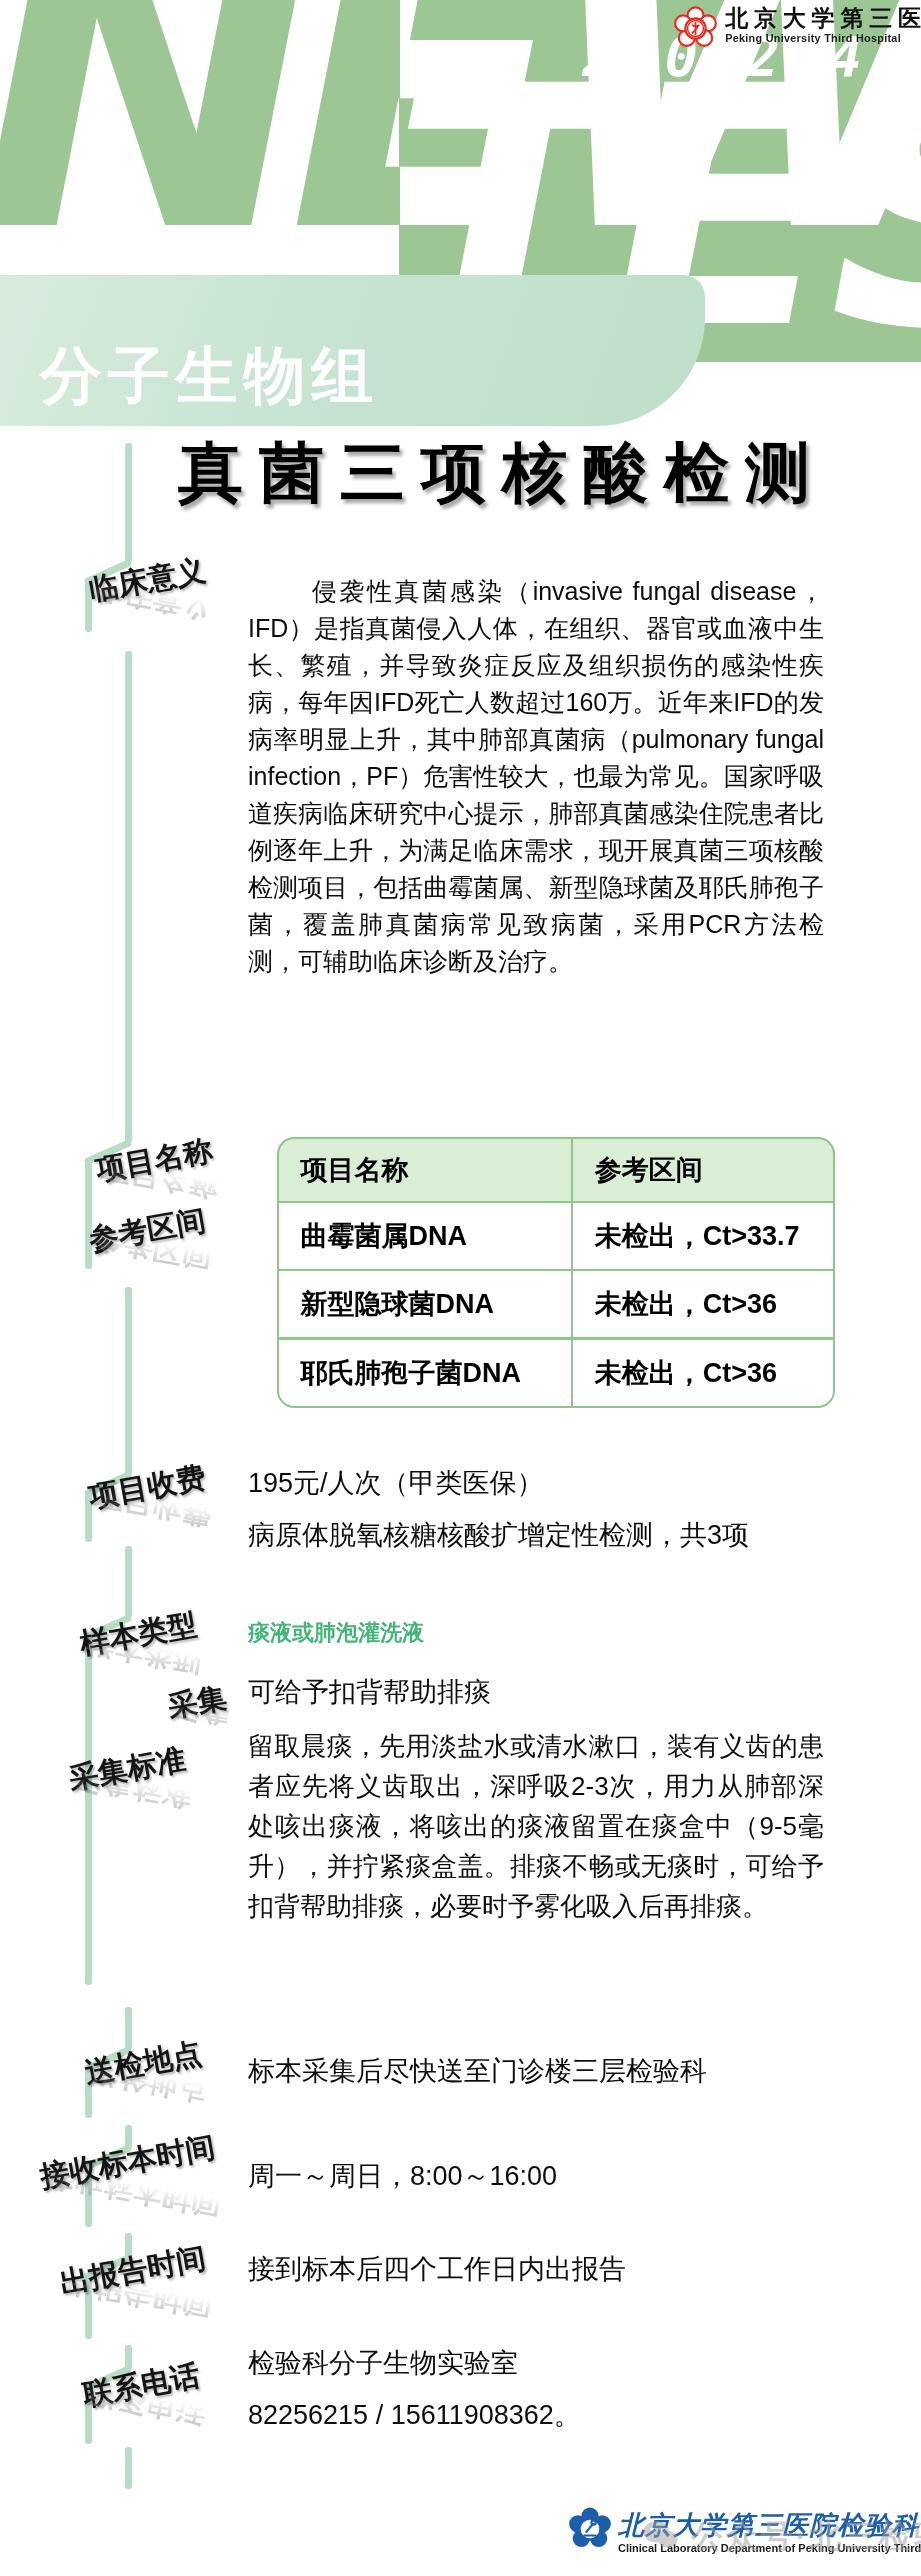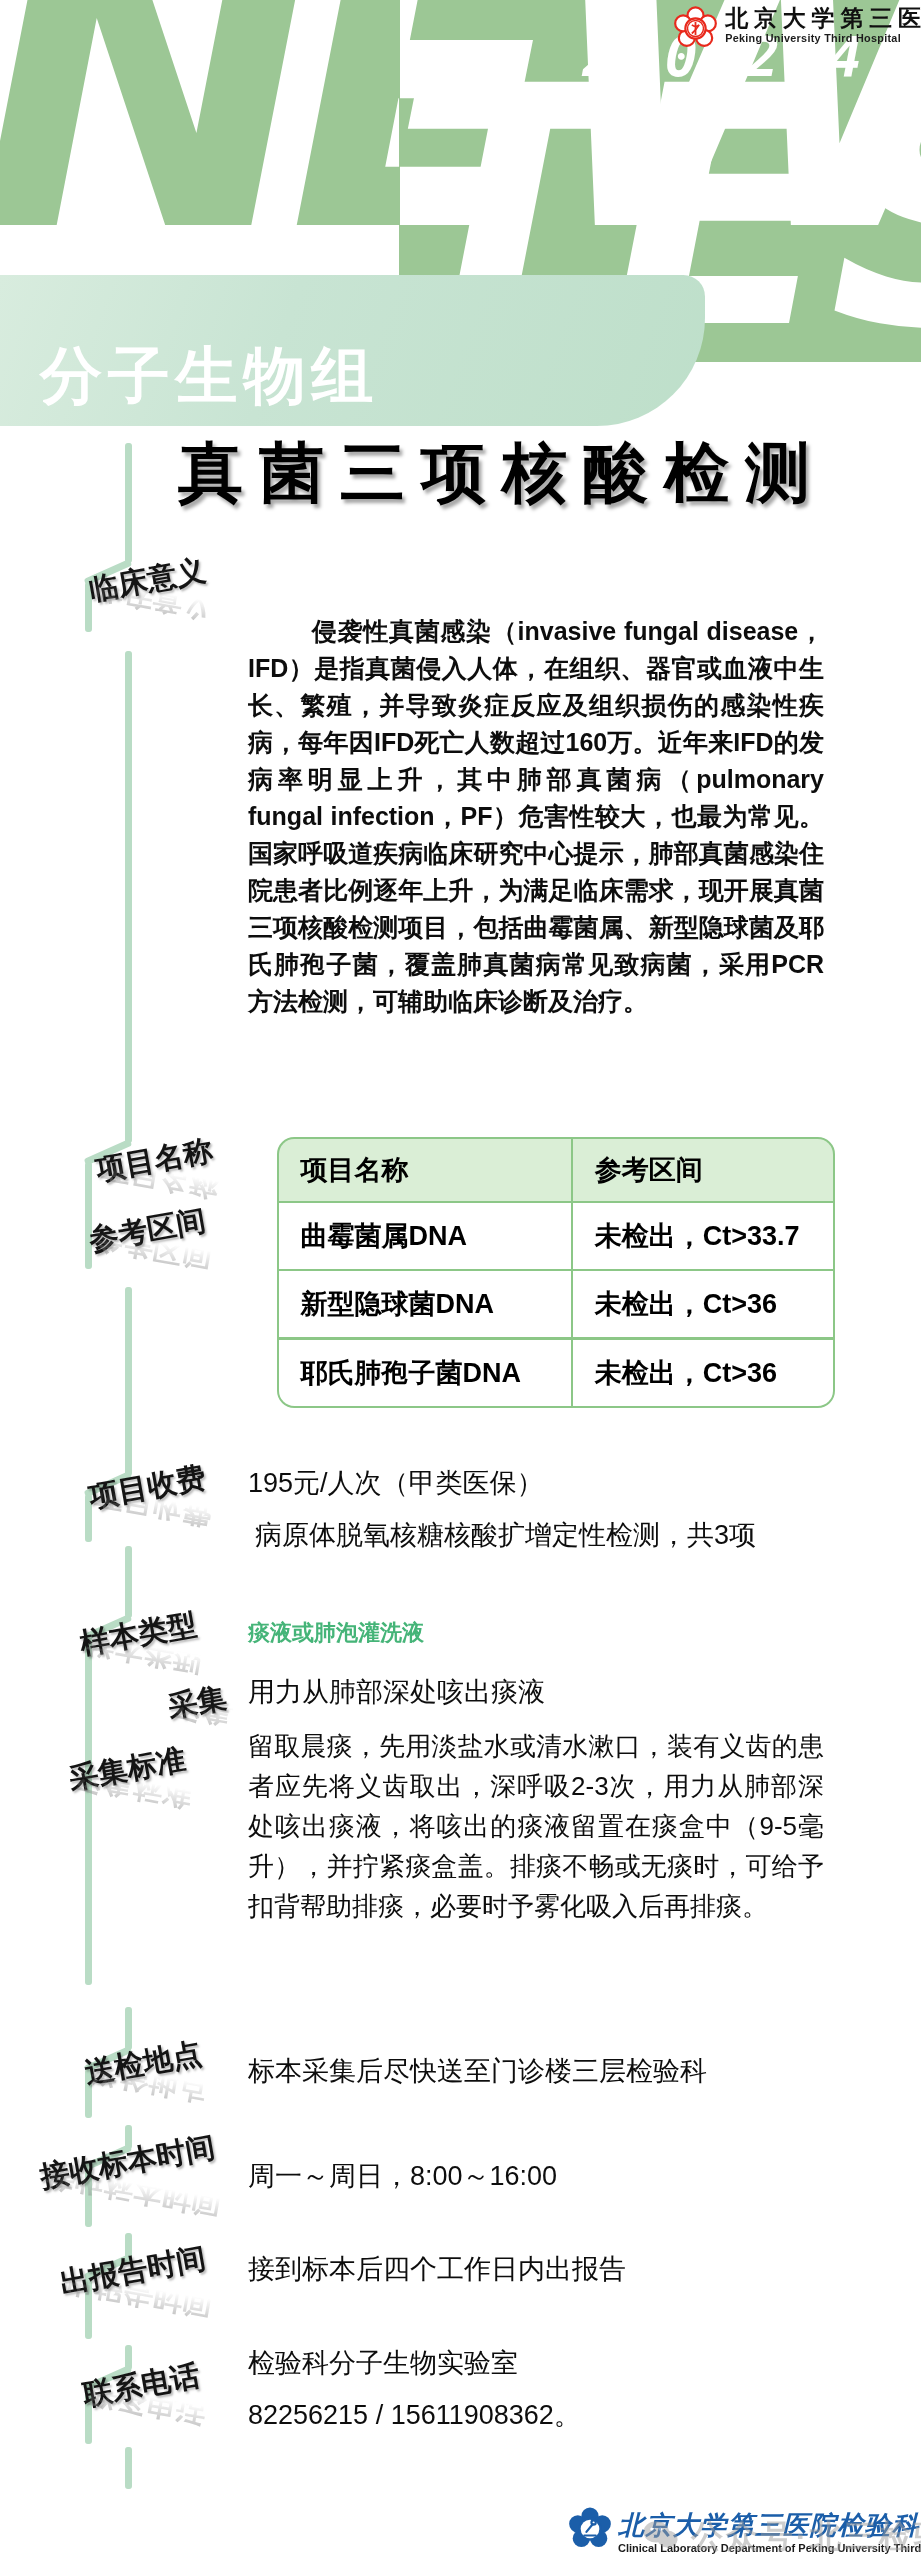--- a/index.html
+++ b/index.html
@@ -179,38 +179,38 @@
 <div class="lab" style="left:63px;top:2267px;">
   <div class="t">出报告时间</div>
   <div class="r">出报告时间</div>
 </div>
 
 <div class="lab" style="left:86px;top:2379px;">
   <div class="t">联系电话</div>
   <div class="r">联系电话</div>
 </div>
 
-<div class="para indent" style="top:613px;font-weight:bold;">侵袭性真菌感染（invasive fungal disease，IFD）是指真菌侵入人体，在组织、器官或血液中生长、繁殖，并导致炎症反应及组织损伤的感染性疾病，每年因IFD死亡人数超过160万。近年来IFD的发病率明显上升，其中肺部真菌病（pulmonary fungal infection，PF）危害性较大，也最为常见。国家呼吸道疾病临床研究中心提示，肺部真菌感染住院患者比例逐年上升，为满足临床需求，现开展真菌三项核酸检测项目，包括曲霉菌属、新型隐球菌及耶氏肺孢子菌，覆盖肺真菌病常见致病菌，采用PCR方法检测，可辅助临床诊断及治疗。</div>
+<div class="para indent" style="top:573px;">侵袭性真菌感染（invasive fungal disease，IFD）是指真菌侵入人体，在组织、器官或血液中生长、繁殖，并导致炎症反应及组织损伤的感染性疾病，每年因IFD死亡人数超过160万。近年来IFD的发病率明显上升，其中肺部真菌病（pulmonary fungal infection，PF）危害性较大，也最为常见。国家呼吸道疾病临床研究中心提示，肺部真菌感染住院患者比例逐年上升，为满足临床需求，现开展真菌三项核酸检测项目，包括曲霉菌属、新型隐球菌及耶氏肺孢子菌，覆盖肺真菌病常见致病菌，采用PCR方法检测，可辅助临床诊断及治疗。</div>
 
 <div class="rtable">
   <div class="tcell th">项目名称</div>
   <div class="tcell th">参考区间</div>
   <div class="tcell">曲霉菌属DNA</div>
   <div class="tcell">未检出，Ct&gt;33.7</div>
   <div class="tcell">新型隐球菌DNA</div>
   <div class="tcell">未检出，Ct&gt;36</div>
   <div class="tcell">耶氏肺孢子菌DNA</div>
   <div class="tcell">未检出，Ct&gt;36</div>
 </div>
 
 <div class="line" style="top:1465px;">195元/人次（甲类医保）</div>
-<div class="line" style="top:1517px;margin-left:7px;">病原体脱氧核糖核酸扩增定性检测，共3项</div>
+<div class="line" style="top:1517px;">病原体脱氧核糖核酸扩增定性检测，共3项</div>
 
 <div class="line green-line" style="top:1618px;">痰液或肺泡灌洗液</div>
-<div class="line" style="top:1674px;">用力从肺部深处咳出痰液</div>
+<div class="line" style="top:1674px;">可给予扣背帮助排痰</div>
 <div class="para" style="top:1726px;font-size:26px;line-height:40px;">留取晨痰，先用淡盐水或清水漱口，装有义齿的患者应先将义齿取出，深呼吸2-3次，用力从肺部深处咳出痰液，将咳出的痰液留置在痰盒中（9-5毫升），并拧紧痰盒盖。排痰不畅或无痰时，可给予扣背帮助排痰，必要时予雾化吸入后再排痰。</div>
 
 <div class="line" style="top:2053px;">标本采集后尽快送至门诊楼三层检验科</div>
 <div class="line" style="top:2158px;">周一～周日，8:00～16:00</div>
 <div class="line" style="top:2251px;">接到标本后四个工作日内出报告</div>
 <div class="line" style="top:2345px;">检验科分子生物实验室</div>
 <div class="line" style="top:2397px;">82256215 / 15611908362。</div>
 
 <svg class="abs" style="left:567px;top:2506px;" width="46" height="46" viewBox="0 0 64 64">
   <g fill="#1b5ea9">

